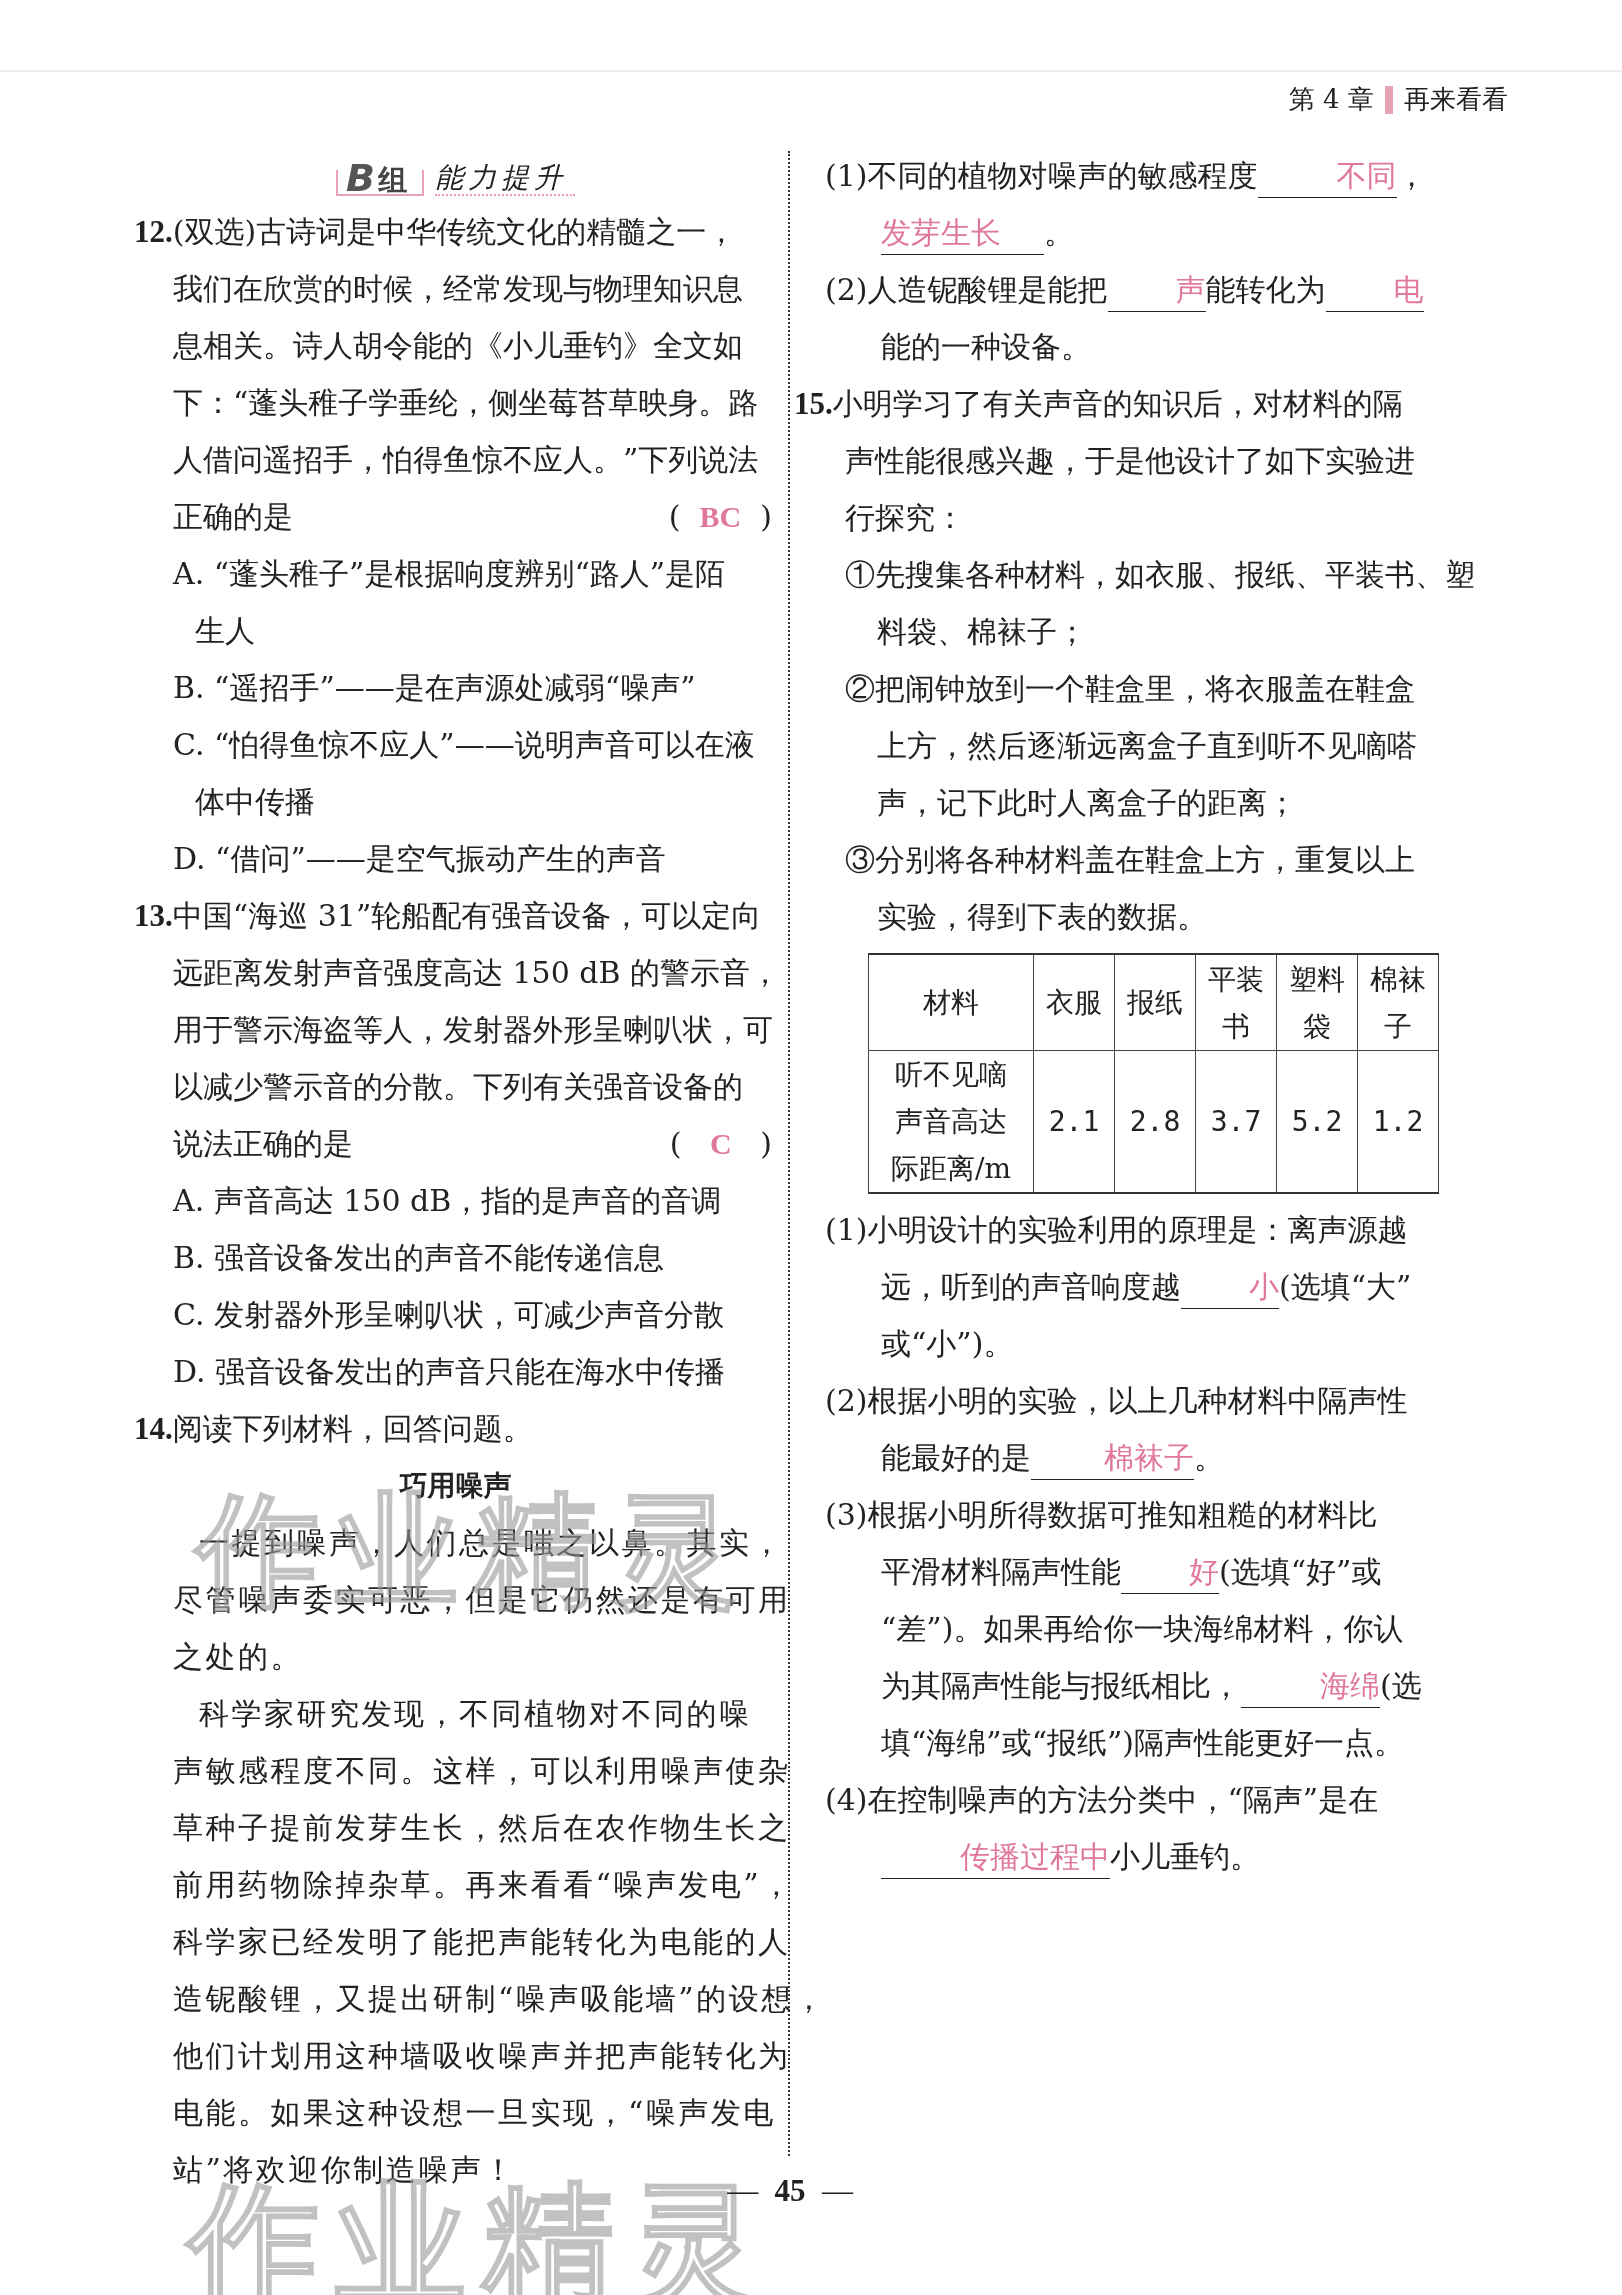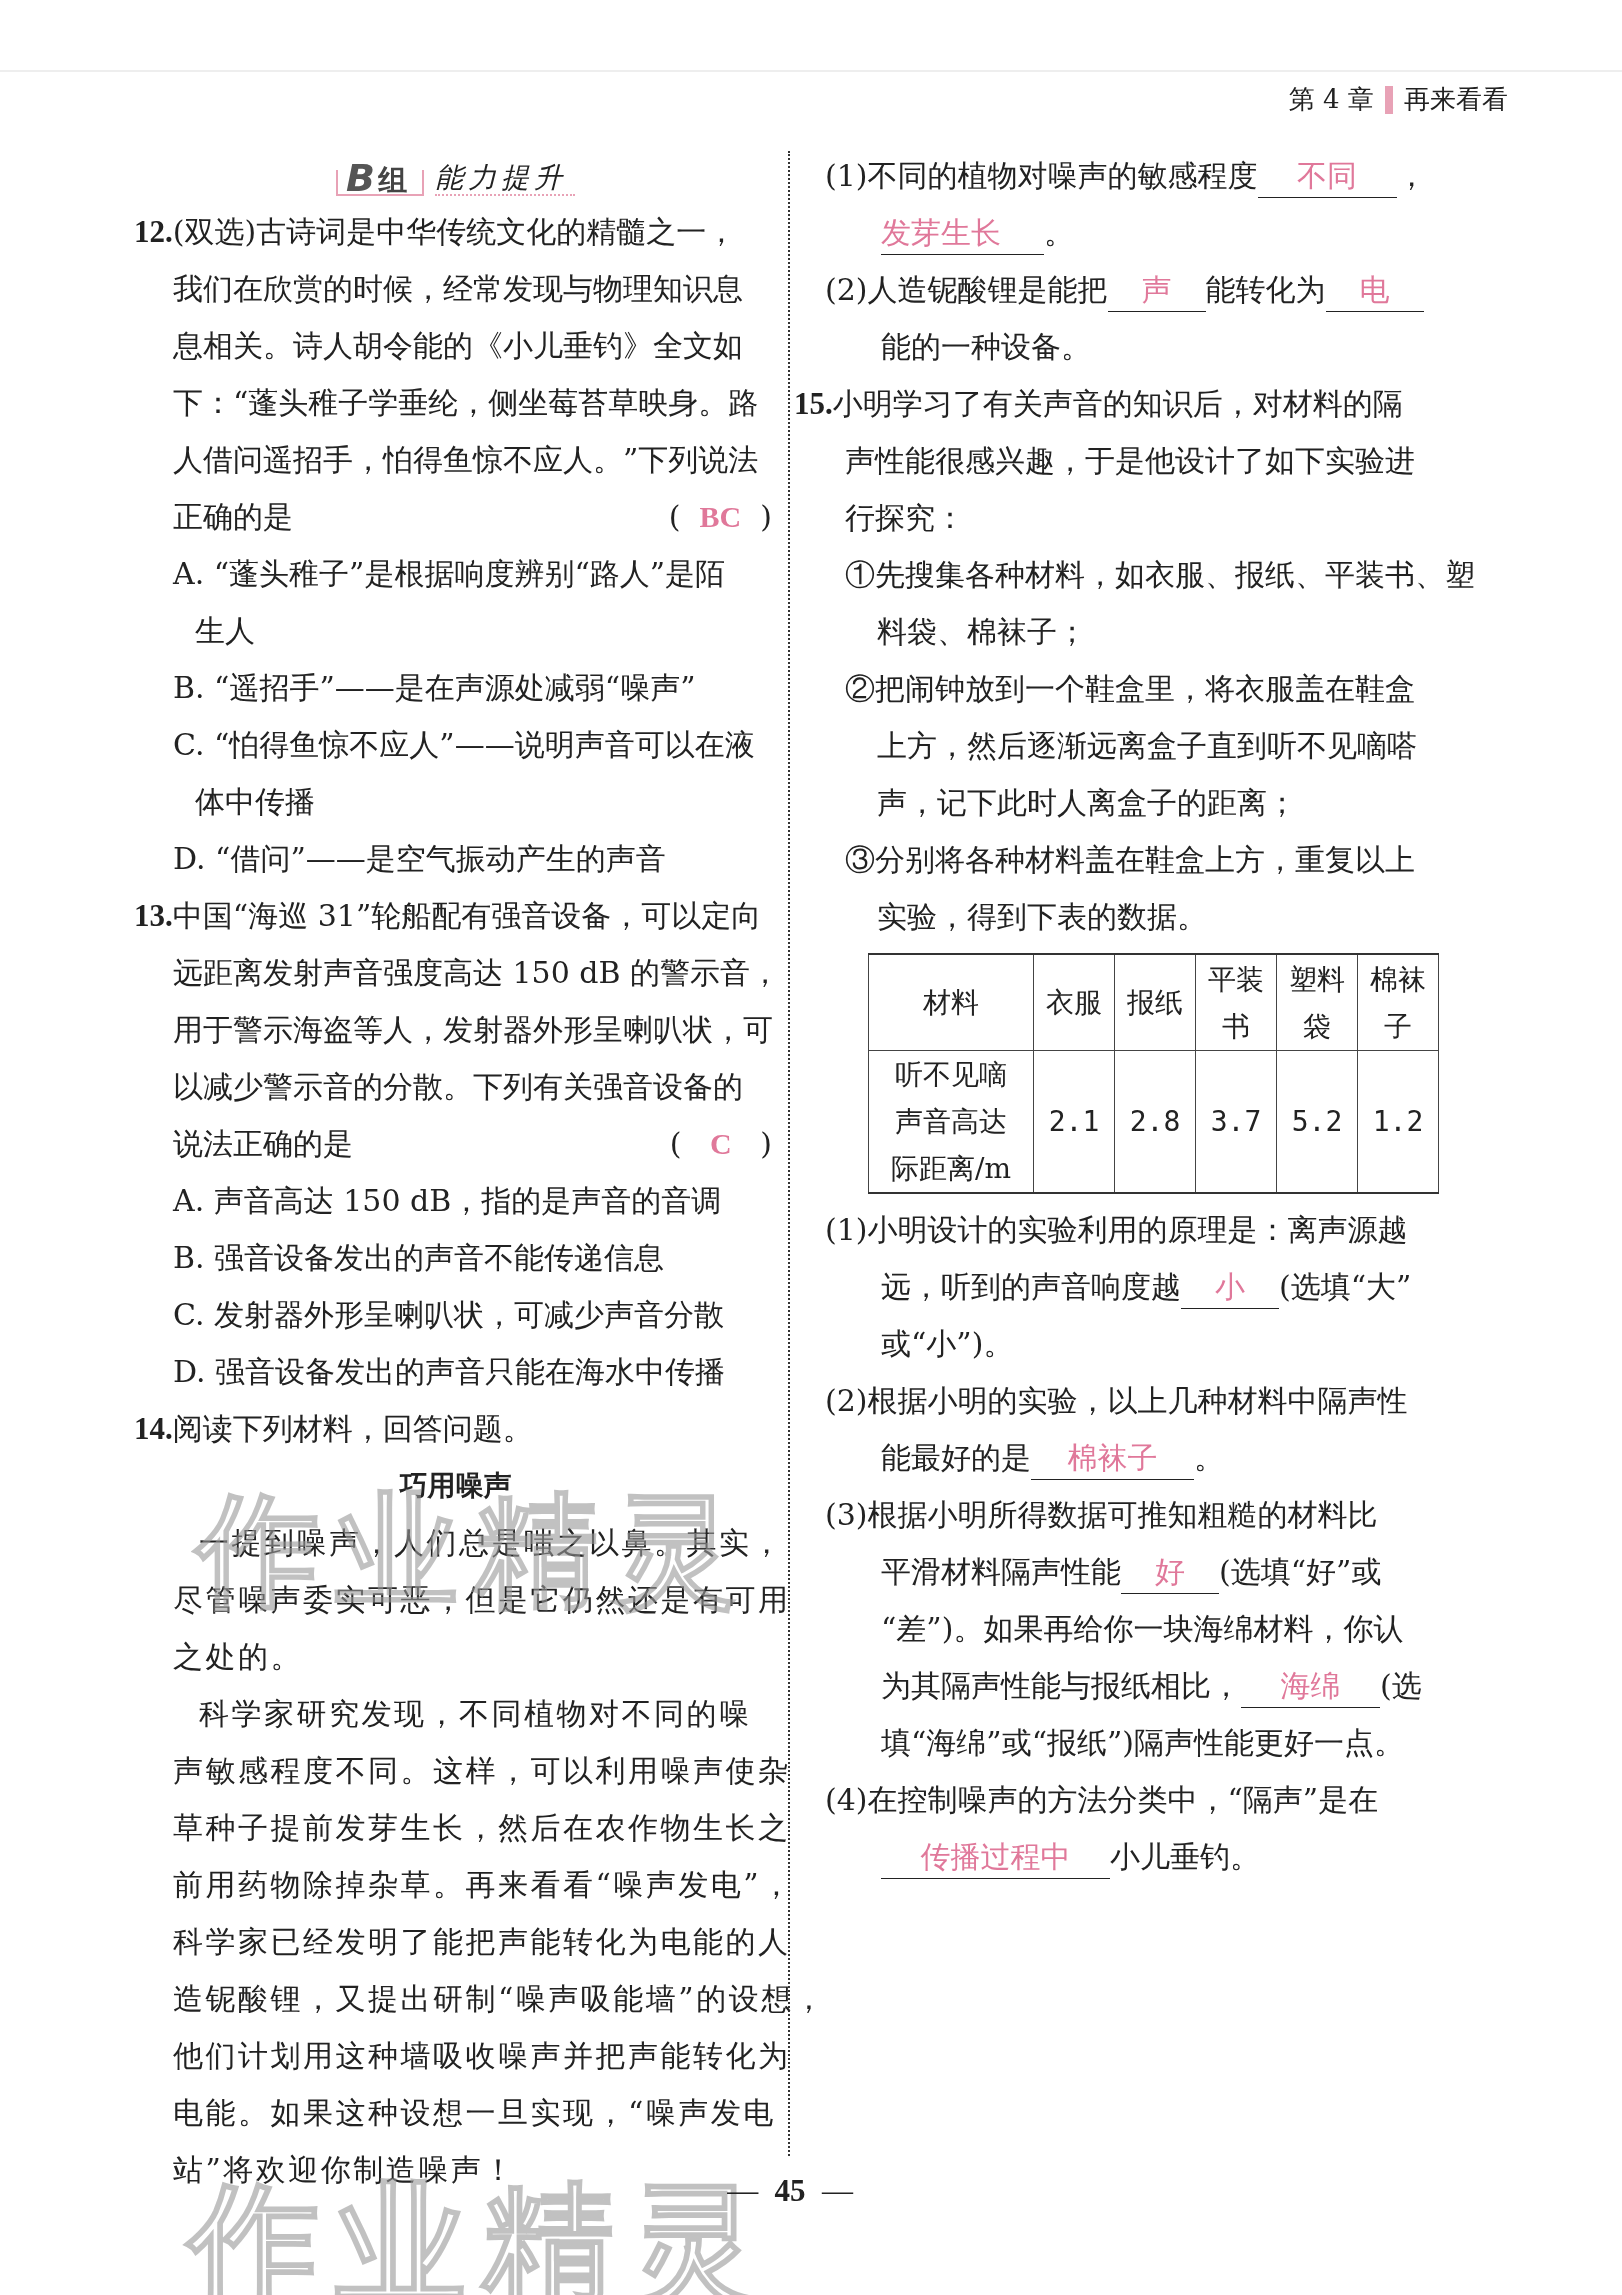--- a/index.html
+++ b/index.html
@@ -32,21 +32,21 @@
   .badge .zu { font-family: "DejaVu Sans", sans-serif; font-weight: bold; font-size: 29px; color: #444; line-height: 33px; position: relative; top: 3.3px; }
   .badge-title { font-size: 28px; margin-left: 11.4px; border-bottom: 2.5px dotted #e8a2b6; padding-right: 8.2px; letter-spacing: 4.9px; line-height: 33px; font-style: italic; }
 
   .line { white-space: nowrap; }
   .indent { padding-left: 34px; }
   .indent2 { padding-left: 56px; }
   .qnum { font-weight: bold; font-family: "Liberation Serif", serif; font-size: 31px; margin-left: -4.9px; }
   .answer-paren { float: right; }
   .ans { color: #e0789a; }
   .ans-bold { color: #e0789a; font-weight: bold; font-family: "Liberation Serif", serif; }
-  .blank { display: inline-block; border-bottom: 1.6px solid #222; text-align: center; line-height: 42px; }
+  .blank { display: inline-block; border-bottom: 1.6px solid #222; text-align: right; line-height: 42px; }
   .center { text-align: center; }
   .title-bold { font-family: "DejaVu Sans", sans-serif; font-weight: bold; font-size: 28px; text-align: center; }
   .para { text-indent: 60px; letter-spacing: 2.5px; }
   .kai { letter-spacing: 2.5px; }
 
   table.data {
     border-collapse: collapse; margin: 8.2px 0 6.5px 69px; font-size: 28px; line-height: 47px;
     border-top: 2.5px solid #333; border-bottom: 2.5px solid #333;
   }
   table.data td { border: 1.6px solid #444; text-align: center; vertical-align: middle; padding: 0 6.5px; }

